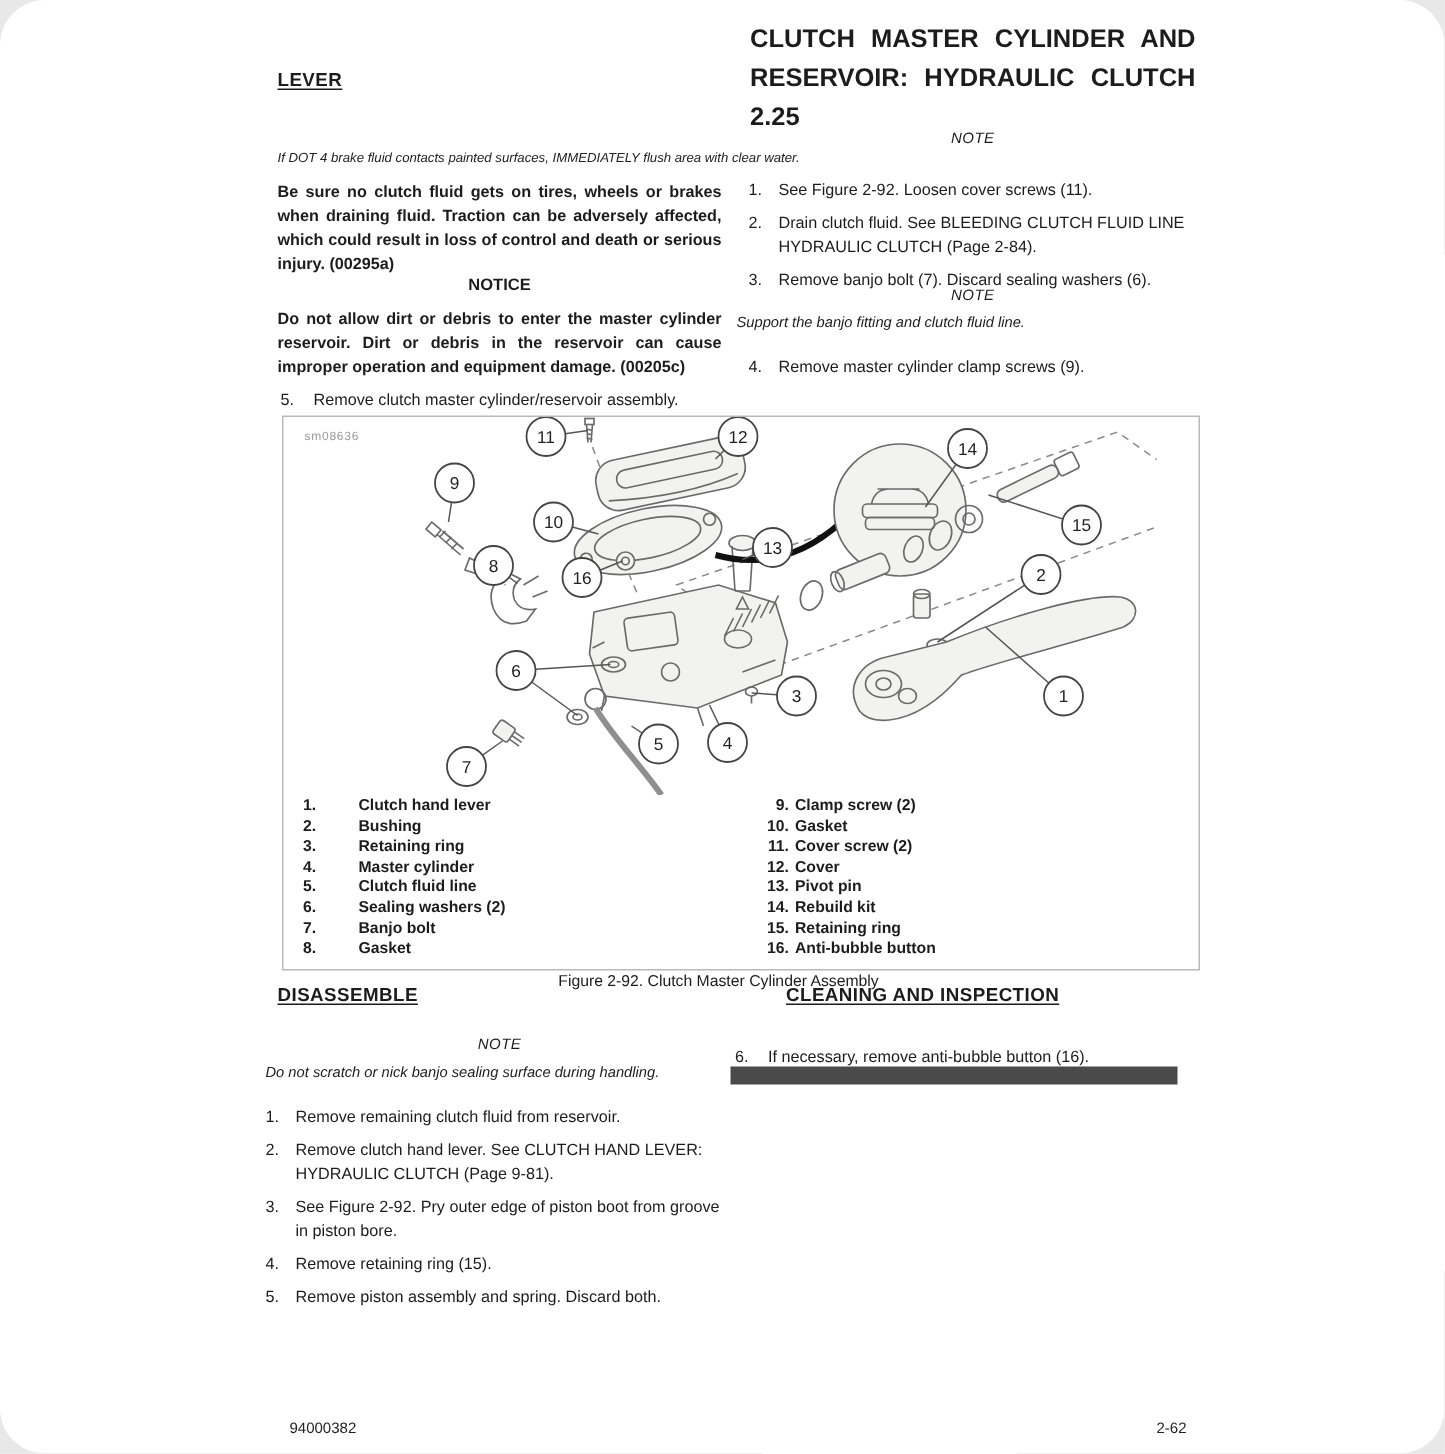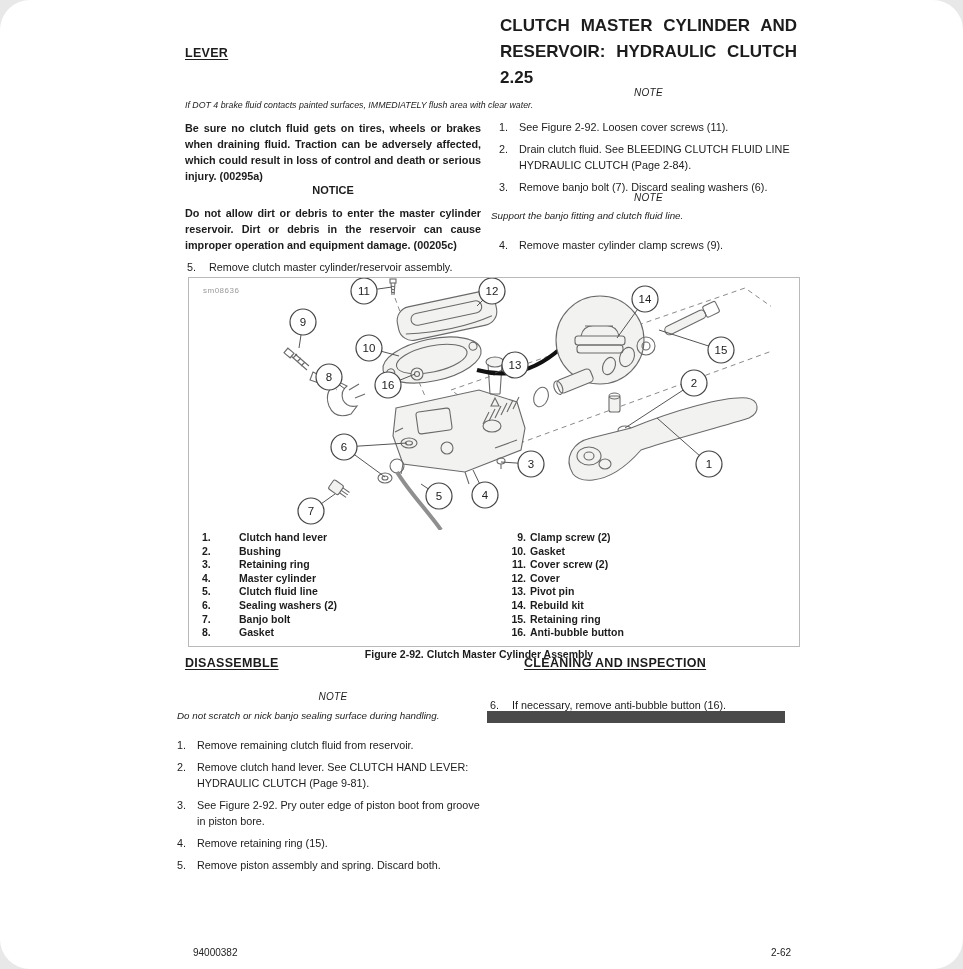--- a/index.html
+++ b/index.html
@@ -32,21 +32,21 @@
     border:1px solid #b9b9b9;background:#fff;padding-left:28px;
   }
   .watermark{left:14px;top:8px;font-size:8px;color:#9a9a9a;letter-spacing:.5px;}
   .legend{left:0;top:253px;width:582px;display:flex;}
   .legend-col{display:flex;flex-direction:column;}
   .legend-col.l{margin-left:13px;width:300px;}
   .legend-col.r{width:260px;}
   .legend-row{display:flex;font-size:10.5px;font-weight:bold;line-height:13.6px;}
   .legend-col.l .lnum{width:22px;flex:0 0 22px;margin-right:15px;}
   .legend-col.r .lnum{width:24px;flex:0 0 24px;text-align:right;margin-right:4px;}
-  .caption{left:188px;top:648px;width:582px;text-align:center;font-size:10.5px;font-weight:bold;}
+  .caption{left:188px;top:648px;width:582px;text-align:center;font-size:10.5px;font-weight:normal;}
   .darkbar{background:var(--bar-bg,#4a4a4a);height:12px;}
   .title{width:297px;font-size:17px;font-weight:bold;line-height:26px;}
   .title .jline{text-align:justify;text-align-last:justify;}
   .footer-text{font-size:10px;color:#222;}
   svg .leader{stroke:#555;stroke-width:1;}
   svg [data-name^="callout"] circle{fill:#fff;stroke:#444;stroke-width:1.2;}
   svg [data-name^="callout"] text{
     font-family:"Liberation Sans",sans-serif;font-size:11.5px;fill:#222;text-anchor:middle;
   }
   .art{stroke:#6a6a6a;fill:none;stroke-width:1.1;}

